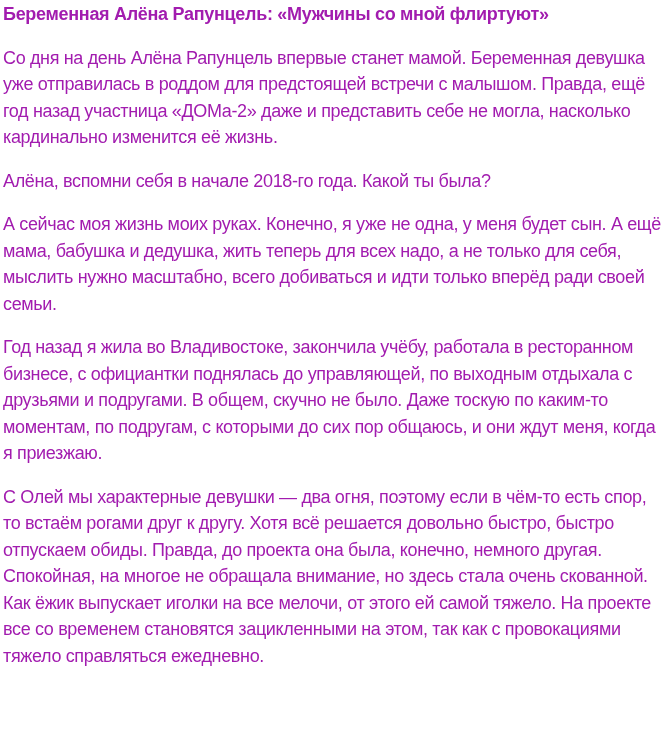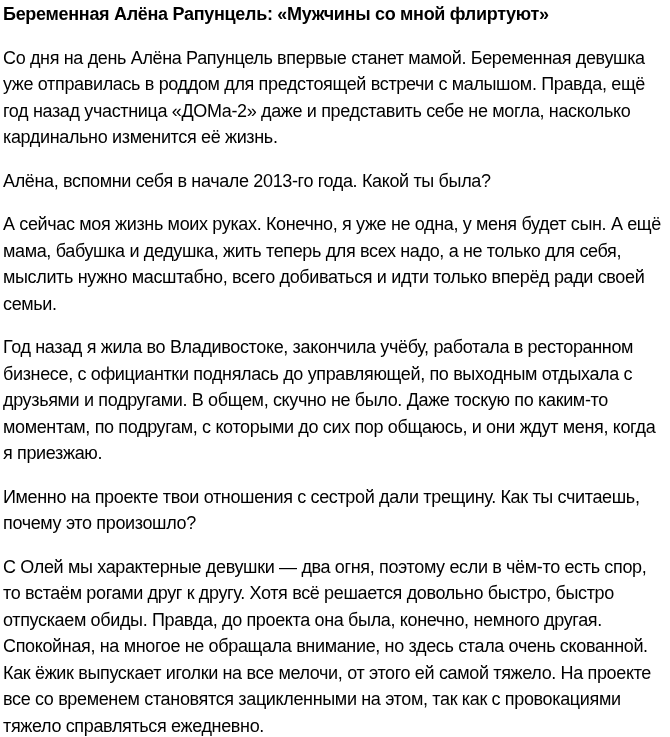--- a/index.html
+++ b/index.html
@@ -8,21 +8,21 @@
     background: #ffffff;
   }
   .page {
     width: 670px;
     height: 737px;
     box-sizing: border-box;
     padding: 1px 7px 0 3px;
     overflow: hidden;
     background: #ffffff;
     font-family: "Liberation Sans", "DejaVu Sans", sans-serif;
-    color: #000000;
+    color: #a21caf;
   }
   .article-title {
     margin: 0 0 17px 0;
     font-size: 18px;
     font-weight: 700;
     line-height: 26.5px;
     letter-spacing: -0.3px;
   }
   .article-block {
     margin: 0 0 17px 0;
@@ -36,22 +36,21 @@
   }
 </style>
 </head>
 <body>
 
 <div class="page">
   <h1 class="article-title">Беременная Алёна Рапунцель: «Мужчины со мной флиртуют»</h1>
 
   <p class="article-block">Со дня на день Алёна Рапунцель впервые станет мамой. Беременная девушка уже отправилась в роддом для предстоящей встречи с малышом. Правда, ещё год назад участница «ДОМа-2» даже и представить себе не могла, насколько кардинально изменится её жизнь.</p>
 
-  <p class="article-block">Алёна, вспомни себя в начале 2013-го года. Какой ты была?</p>
+  <p class="article-block">Алёна, вспомни себя в начале 2018-го года. Какой ты была?</p>
 
   <p class="article-block">А сейчас моя жизнь моих руках. Конечно, я уже не одна, у меня будет сын. А ещё мама, бабушка и дедушка, жить теперь для всех надо, а не только для себя, мыслить нужно масштабно, всего добиваться и идти только вперёд ради своей семьи.</p>
 
   <p class="article-block">Год назад я жила во Владивостоке, закончила учёбу, работала в ресторанном бизнесе, с официантки поднялась до управляющей, по выходным отдыхала с друзьями и подругами. В общем, скучно не было. Даже тоскую по каким-то моментам, по подругам, с которыми до сих пор общаюсь, и они ждут меня, когда я приезжаю.</p>
 
-  <p class="article-block">Именно на проекте твои отношения с сестрой дали трещину. Как ты считаешь, почему это произошло?</p>
 
   <p class="article-block">С Олей мы характерные девушки — два огня, поэтому если в чём-то есть спор, то встаём рогами друг к другу. Хотя всё решается довольно быстро, быстро отпускаем обиды. Правда, до проекта она была, конечно, немного другая. Спокойная, на многое не обращала внимание, но здесь стала очень скованной. Как ёжик выпускает иголки на все мелочи, от этого ей самой тяжело. На проекте все со временем становятся зацикленными на этом, так как с провокациями тяжело справляться ежедневно.</p>
 </div>
 
 </body></html>

